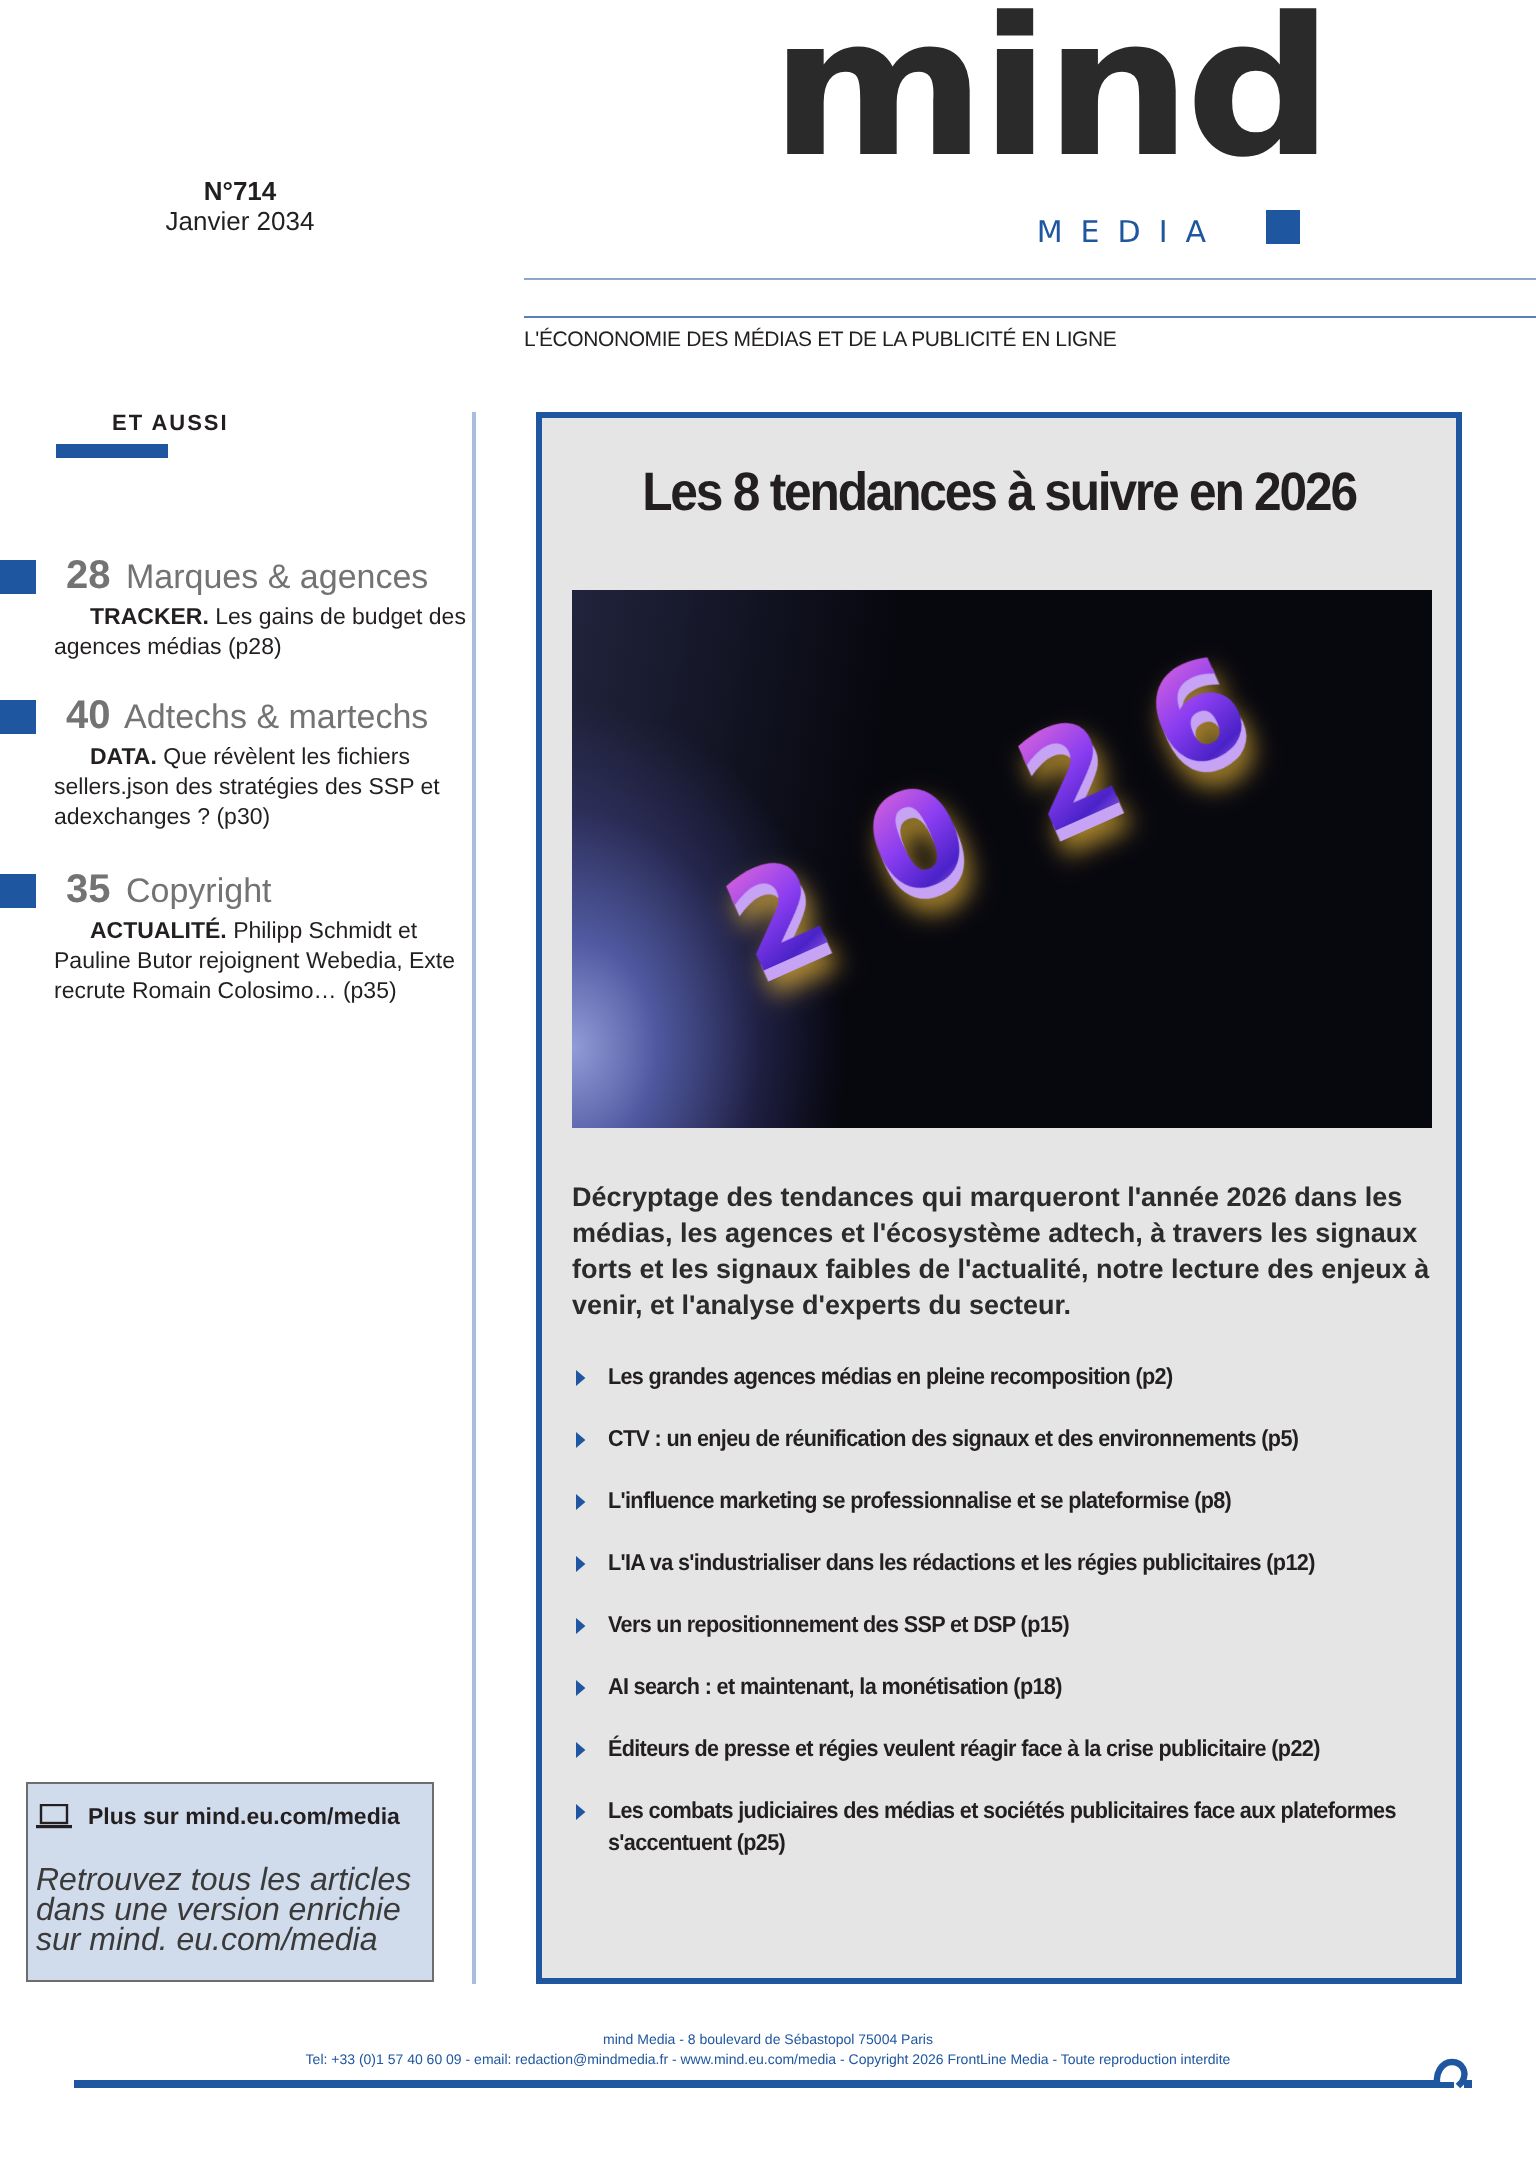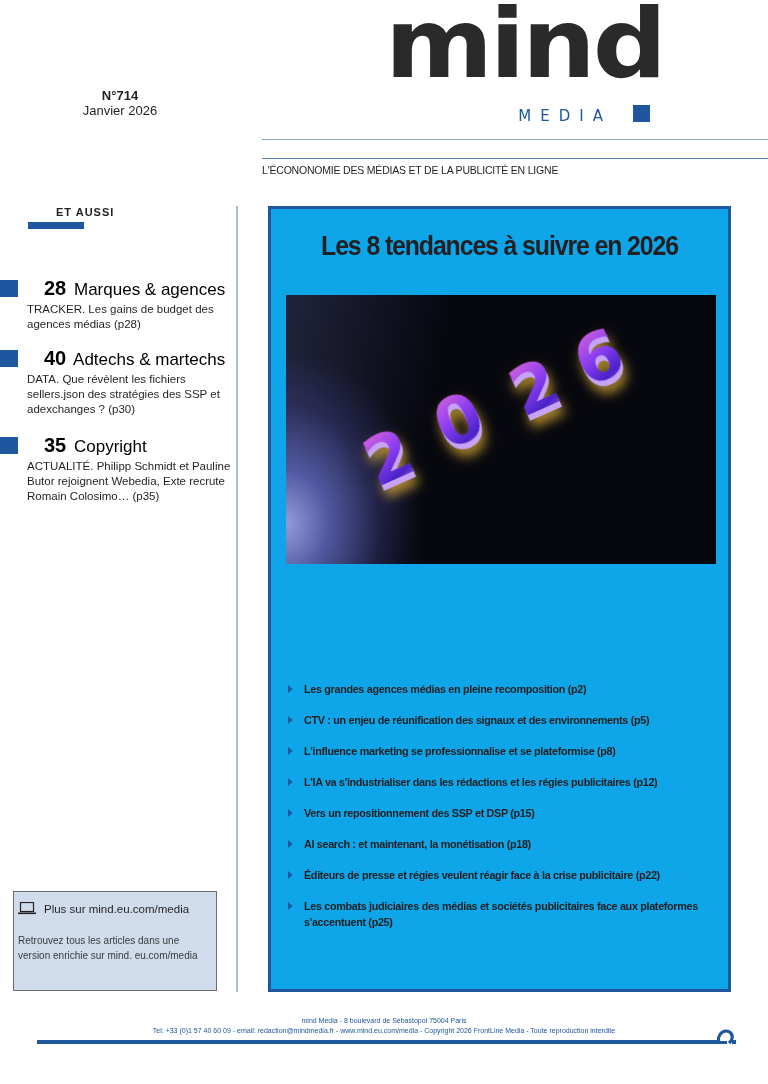--- a/index.html
+++ b/index.html
@@ -22,33 +22,33 @@
     .tagline { position: absolute; left: 262px; top: 144px; width: 506px; text-align: left; font-size: 10.5px; letter-spacing: -0.2px; color: #231f20; margin-top: 20px; }
     .tagline-rule-bottom { position: absolute; left: 262px; top: 158px; width: 506px; height: 1px; background: #5a7fb5; }
 
     
     .aussi-title { position: absolute; left: 28px; top: 206px; font-weight: bold; font-size: 11px; letter-spacing: 1px; color: #231f20; margin-left: 28px; }
     .aussi-bar { position: absolute; left: 28px; top: 222px; width: 56px; height: 7px; background: #1f56a0; }
     .col-divider { position: absolute; left: 236px; top: 206px; width: 2px; height: 786px; background: #a9bedd; }
 
     .section { position: absolute; left: 0; width: 235px; }
     .section-marker { position: absolute; left: 0; top: 3px; width: 18px; height: 17px; background: #1f56a0; }
-    .section-head { position: absolute; left: 44px; top: 0; white-space: nowrap; font-size: 17px; color: #000000; text-align: right; }
+    .section-head { position: absolute; left: 33px; top: 0; white-space: nowrap; font-size: 17px; color: #737373; text-align: right; }
     .section-head .num { font-weight: bold; font-size: 20px; margin-right: 3px; }
     .section-body { position: absolute; left: 27px; top: 25px; width: 212px; font-size: 11.5px; line-height: 15px; color: #231f20; }
-    .section-body .kicker { font-weight: normal; }
+    .section-body .kicker { font-weight: bold; margin-left: 18px; }
     .section-body .page { font-weight: normal; }
 
     .web-box { position: absolute; left: 13px; top: 891px; width: 204px; height: 100px; background: #d0dbec; border: 1px solid #6d6d6d; }
     .web-head { position: absolute; left: 4px; top: 10px; display: flex; align-items: center; gap: 8px; }
-    .web-title { font-weight: normal; font-size: 11.5px; color: #231f20; }
-    .web-body { position: absolute; left: 4px; top: 41px; width: 196px; font-size: 10px; line-height: 15px; color: #3a3a3a; }
+    .web-title { font-weight: bold; font-size: 11.5px; color: #231f20; }
+    .web-body { position: absolute; left: 4px; top: 41px; width: 196px; font-size: 16px; line-height: 15px; color: #3a3a3a; font-style: italic; }
 
     
-    .feature { position: absolute; left: 268px; top: 206px; width: 463px; height: 786px; background: #0ea5e9; border: 3px solid #1f56a0; }
+    .feature { position: absolute; left: 268px; top: 206px; width: 463px; height: 786px; background: #e5e5e5; border: 3px solid #1f56a0; }
     .feature-title { position: absolute; left: 0; top: 22px; width: 100%; text-align: center; font-family: "Liberation Sans", sans-serif;
       font-weight: bold; font-size: 27px; letter-spacing: -1.2px; color: #231f20; transform: scaleX(0.92); }
     .feature-image { position: absolute; left: 15px; top: 86px; width: 430px; height: 269px; overflow: hidden;
       background: radial-gradient(ellipse 40% 80% at 0% 85%, #9aa4dc 0%, #4a5398 25%, #1a1a3a 55%, #07070e 80%), #06060b; }
     .feature-image .glow { position: absolute; inset: 0;
       background: linear-gradient(100deg, rgba(110,120,200,0.25) 0%, rgba(20,20,40,0) 35%); }
     .year { position: absolute; font-family: "DejaVu Sans", sans-serif; font-weight: bold; font-size: 66px; line-height: 1;
       background: linear-gradient(160deg, #e56ad8 0%, #8a3df0 45%, #4a22c8 75%, #b27af0 100%);
       -webkit-background-clip: text; background-clip: text; color: transparent;
       text-shadow: none; filter: drop-shadow(0 6px 0 #c7a3f5) drop-shadow(0 8px 6px rgba(255,200,60,0.65)); }
@@ -68,21 +68,21 @@
     .footer-line1 { position: absolute; left: 0; top: 1017px; width: 768px; text-align: center; font-size: 7px; color: #1f56a0; }
     .footer-line2 { position: absolute; left: 0; top: 1027px; width: 768px; text-align: center; font-size: 7px; color: #1f56a0; }
     .footer-rule { position: absolute; left: 37px; top: 1040px; width: 680px; height: 4px; background: #1f56a0; }
     .footer-logo { position: absolute; left: 716px; top: 1028px; width: 20px; height: 17px; }
   </style>
 </head>
 <body>
 
 <div class="issue">
   <span class="issue-number">N°714</span>
-  <span class="issue-date">Janvier 2026</span>
+  <span class="issue-date">Janvier 2034</span>
 </div>
 
 <div class="logo">
   <span class="logo-word">mind</span>
   <span class="logo-media">MEDIA</span>
   <span class="logo-square"></span>
 </div>
 
 <div class="tagline-rule-top"></div>
 <div class="tagline">L'ÉCONONOMIE DES MÉDIAS ET DE LA PUBLICITÉ EN LIGNE</div>
@@ -146,20 +146,21 @@
   <div class="feature-title">Les 8 tendances à suivre en 2026</div>
 
   <div class="feature-image" aria-label="3D glowing purple 2026 digits on a dark background">
     <div class="glow"></div>
     <span class="year d1">2</span>
     <span class="year d2">0</span>
     <span class="year d3">2</span>
     <span class="year d4">6</span>
   </div>
 
+  <div class="feature-lead">Décryptage des tendances qui marqueront l'année 2026 dans les médias, les agences et l'écosystème adtech, à travers les signaux forts et les signaux faibles de l'actualité, notre lecture des enjeux à venir, et l'analyse d'experts du secteur.</div>
 
   <ul class="trend-list">
     <li class="trend"><span class="bullet"></span><span>Les grandes agences médias en pleine recomposition (p2)</span></li>
     <li class="trend"><span class="bullet"></span><span>CTV : un enjeu de réunification des signaux et des environnements (p5)</span></li>
     <li class="trend"><span class="bullet"></span><span>L'influence marketing se professionnalise et se plateformise (p8)</span></li>
     <li class="trend"><span class="bullet"></span><span>L'IA va s'industrialiser dans les rédactions et les régies publicitaires (p12)</span></li>
     <li class="trend"><span class="bullet"></span><span>Vers un repositionnement des SSP et DSP (p15)</span></li>
     <li class="trend"><span class="bullet"></span><span>AI search : et maintenant, la monétisation (p18)</span></li>
     <li class="trend"><span class="bullet"></span><span>Éditeurs de presse et régies veulent réagir face à la crise publicitaire (p22)</span></li>
     <li class="trend"><span class="bullet"></span><span>Les combats judiciaires des médias et sociétés publicitaires face aux plateformes s'accentuent (p25)</span></li>

